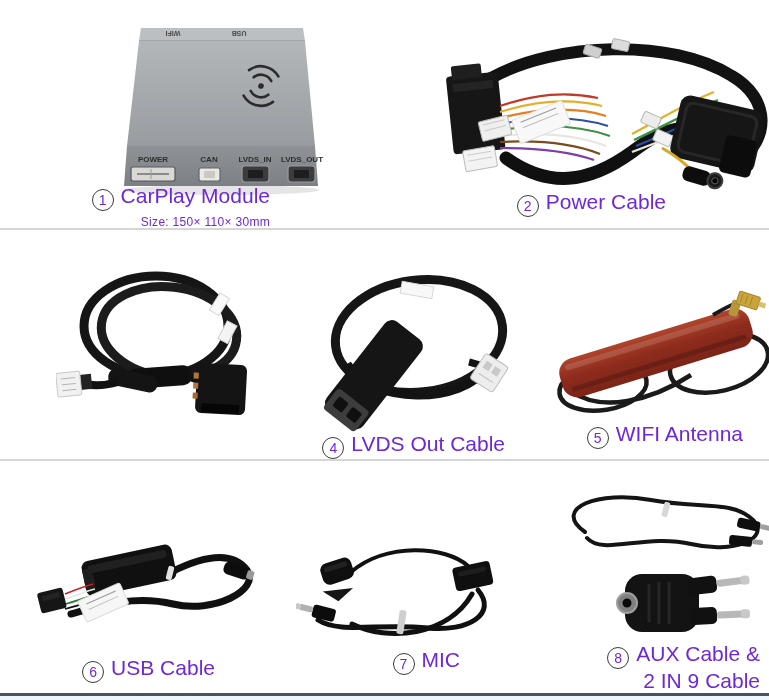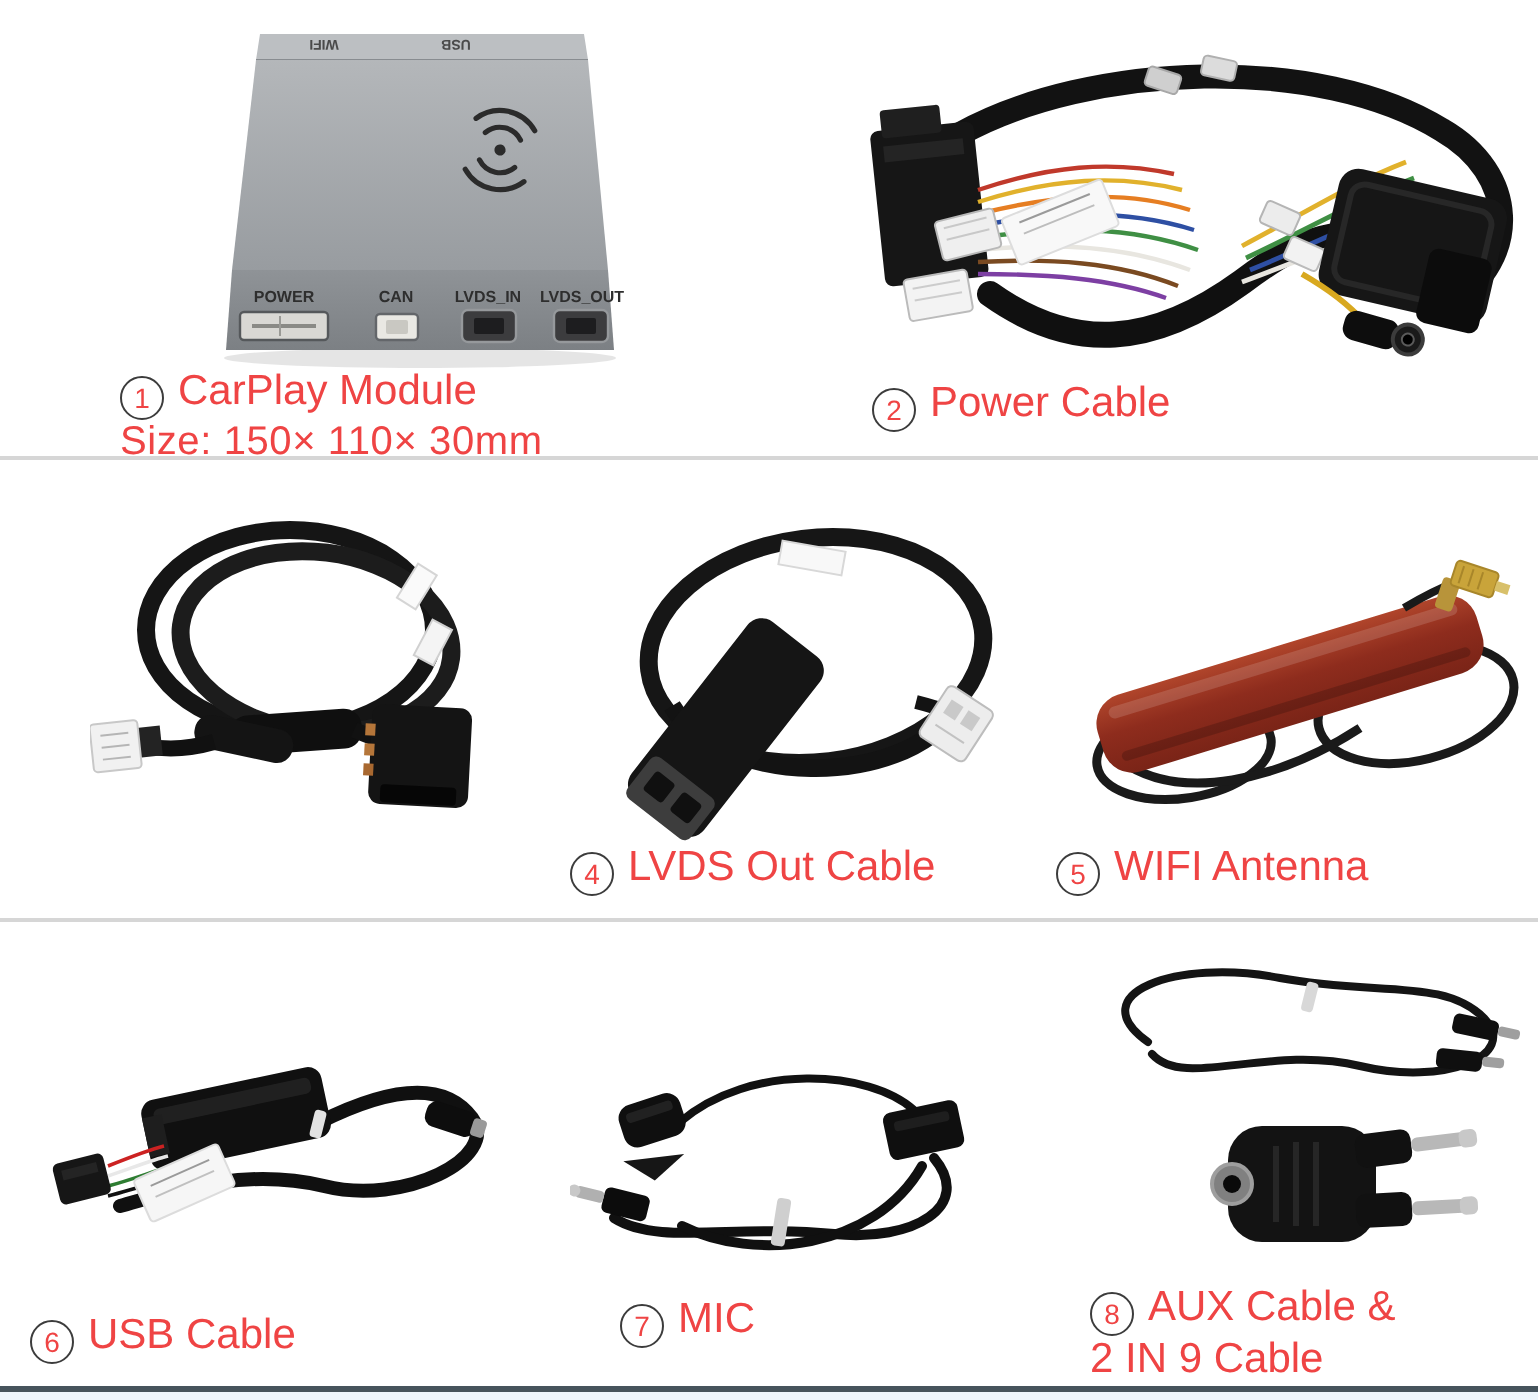--- a/index.html
+++ b/index.html
@@ -1,32 +1,32 @@
 <!DOCTYPE html>
 <html><head>
 <meta charset="utf-8">
 <style>
   html,body{margin:0;padding:0;background:#e8e8e8;}
   .canvas{
     position:relative;width:769px;height:700px;background:#ffffff;
     overflow:hidden;font-family:"Liberation Sans",sans-serif;color:#2d2d2d;
   }
-  figure{position:absolute;margin:5px;padding:0;}
+  figure{position:absolute;margin:16px;padding:0;}
   svg{display:block;}
   .cap{
-    position:absolute;text-align:left;font-size:21px;line-height:23px;
-    color:#ef4444;white-space:nowrap;
+    position:absolute;text-align:right;font-size:21px;line-height:23px;
+    color:#6d28d9;white-space:nowrap;
   }
   .cap .num{
     display:inline-flex;justify-content:center;align-items:center;
     width:20px;height:20px;border:1.5px solid #3c3c3c;border-radius:50%;
     font-size:14px;line-height:1;margin-right:7px;vertical-align:-2px;
     background:#fff;
   }
-  .cap .sub{display:block;font-size:20px;line-height:19px;margin-top:2px;letter-spacing:.3px;}
+  .cap .sub{display:block;font-size:12px;line-height:19px;margin-top:2px;letter-spacing:.3px;}
   .divider{position:absolute;left:0;width:769px;height:2px;background:#d6d6d6;}
   .bottom-bar{position:absolute;left:0;width:769px;}
 </style>
 </head>
 <body>
 
 <div class="canvas">
 
   <figure style="left:95px;top:8px;">
     <svg width="220" height="172" viewBox="0 0 220 172">
@@ -222,21 +222,21 @@
         <rect x="192" y="32" width="9" height="16" rx="2" fill="#b8943a"></rect>
         <rect x="196" y="22" width="22" height="13" rx="2" fill="#c9a43a" stroke="#a8862a"></rect>
         <line x1="200" y1="24" x2="200" y2="33" stroke="#a8862a"></line>
         <line x1="205" y1="24" x2="205" y2="33" stroke="#a8862a"></line>
         <line x1="210" y1="24" x2="210" y2="33" stroke="#a8862a"></line>
         <rect x="218" y="26" width="7" height="5" fill="#d8c06a"></rect>
       </g>
     </svg>
   </figure>
 
-  <div class="cap" style="left:285px;top:422px;width:220px;">
+  <div class="cap" style="left:285px;top:432px;width:220px;">
     <span class="num">4</span><span>LVDS Out Cable</span>
   </div>
   <div class="cap" style="left:528px;top:422px;width:215px;">
     <span class="num">5</span><span>WIFI Antenna</span>
   </div>
 
   <div class="divider" style="top:459px;"></div>
 
   <figure style="left:15px;top:478px;">
     <svg width="230" height="150" viewBox="0 0 230 150">

